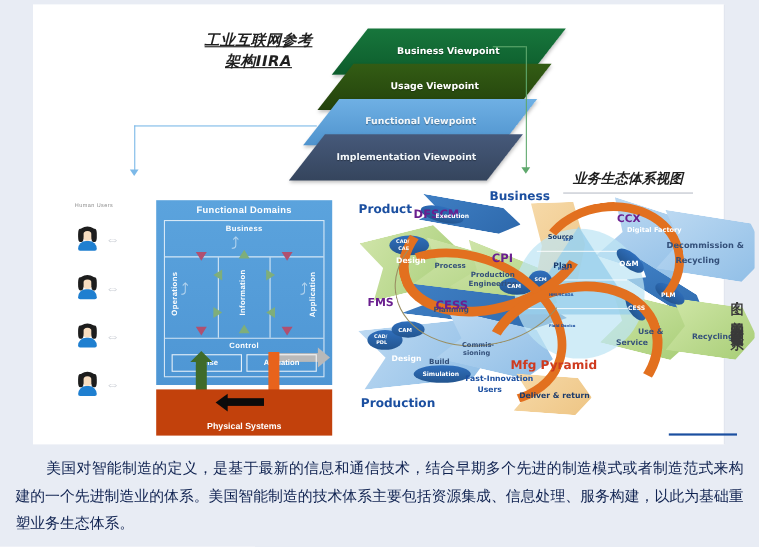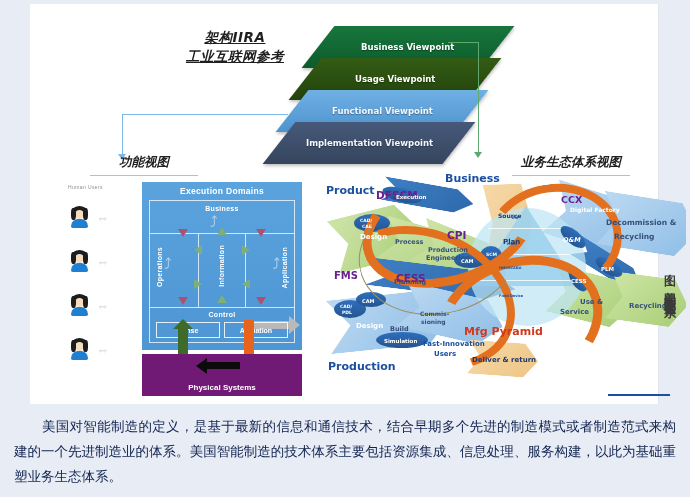--- a/index.html
+++ b/index.html
@@ -104,21 +104,21 @@
   .fd .lbl{position:absolute;color:#ffffff;font-size:7px;font-weight:700;letter-spacing:.3px;}
   .fd .vlbl{writing-mode:vertical-rl;transform:rotate(180deg);}
   .fd .col-div{position:absolute;top:0;bottom:0;width:1px;background:rgba(255,255,255,.75);}
   .fd .box{
     position:absolute;border:1px solid rgba(255,255,255,.85);
     display:flex;align-items:center;justify-content:center;
     color:#fff;font-size:7px;font-weight:700;
   }
   .fd .phys{
     position:absolute;left:76px;top:174px;width:160px;height:42px;
-    background:#701a75;display:flex;align-items:flex-end;justify-content:center;
+    background:#c2410c;display:flex;align-items:flex-end;justify-content:center;
   }
   .fd .phys span{color:#fff;font-size:8px;font-weight:700;margin-bottom:4px;}
   .arrow-up-green{
     position:absolute;left:112px;top:148px;width:10px;height:42px;background:#3f6b2a;
   }
   .arrow-up-green:before{
     content:"";position:absolute;left:-5px;top:-9px;border-left:10px solid transparent;
     border-right:10px solid transparent;border-bottom:10px solid #3f6b2a;
   }
   .arrow-dn-orange{
@@ -193,22 +193,22 @@
   }
 </style>
 </head>
 <body>
 
 <div class="page">
 
   <div class="figure">
 
     <div class="iira-title">
+      <div class="uline">工业互联网参考</div>
       <div class="uline">架构IIRA</div>
-      <div class="uline">工业互联网参考</div>
     </div>
 
     <div class="stack">
       <div class="layer l1">
         <span>Business Viewpoint</span>
       </div>
       <div class="layer l2">
         <span>Usage Viewpoint</span>
       </div>
       <div class="layer l3">
@@ -224,21 +224,20 @@
       <div class="v" style="left:92px;top:110px;height:42px;"></div>
       <div class="head" style="left:88px;top:150px;"></div>
     </div>
 
     <div class="conn" id="conn-bus">
       <div class="h" style="left:418px;top:38px;width:30px;"></div>
       <div class="v" style="left:448px;top:38px;height:112px;"></div>
       <div class="head" style="left:444px;top:148px;"></div>
     </div>
 
-    <div class="caption" id="cap-left">功能视图</div>
     <div class="caption" id="cap-right">业务生态体系视图</div>
 
     <div class="fd">
 
       <div class="humans">
         <div class="humans-label">Human Users</div>
 
         <div class="userrow" style="top:22px;">
           <div class="usericon">
             <div class="hair"></div>
@@ -275,21 +274,21 @@
               <div class="face"></div>
             <div class="hair2"></div>
               <div class="hair3"></div>
               <div class="body"></div>
           </div>
           <div class="dblarrow">⇔</div>
         </div>
       </div>
 
       <div class="domains">
-        <div class="domains-title">Execution Domains</div>
+        <div class="domains-title">Functional Domains</div>
         <div class="inner">
 
           <div class="band" style="top:0;height:32px;"></div>
           <div class="lbl" style="top:4px;left:50%;transform:translateX(-50%);">Business</div>
           <div class="curve" style="top:12px;left:60px;">⤴</div>
 
           <div class="band" style="top:32px;height:74px;"></div>
           <div class="col-div" style="left:33%;top:33px;height:73px;"></div>
           <div class="col-div" style="left:66%;top:33px;height:73px;"></div>
           <div class="lbl vlbl" style="top:46px;left:6px;">Operations</div>
@@ -402,21 +401,21 @@
           <div class="t" style="left: 105px; top: 170px; font-size: 7px; color: rgb(27, 79, 160);">Fast-Innovation</div>
           <div class="t" style="left: 116px; top: 180px; font-size: 7px; color: rgb(27, 79, 160);">Users</div>
           <div class="t" style="left: 146px; top: 155px; font-size: 11px; color: rgb(207, 58, 30);">Mfg Pyramid</div>
           <div class="t" style="left: 194px; top: 46px; font-size: 3.5px; color: rgb(27, 79, 160);">ERP</div>
           <div class="t" style="left: 189px; top: 72px; font-size: 3.5px; color: rgb(27, 79, 160);">MOM</div>
           <div class="t" style="left: 181px; top: 96px; font-size: 3.5px; color: rgb(27, 79, 160);">HMI/SCADA</div>
           <div class="t" style="left: 181px; top: 124px; font-size: 3.5px; color: rgb(27, 79, 160);">Field Device</div>
           <div class="t" style="left: 154px; top: 186px; font-size: 7px; color: rgb(27, 58, 107);">Deliver &amp; return</div>
           <div class="t" style="left: 243px; top: 24px; font-size: 9.5px; color: rgb(106, 31, 143);">CCX</div>
           <div class="t" style="left: 252px; top: 36px; font-size: 6px; color: rgb(255, 255, 255);">Digital Factory</div>
-          <div class="t" style="left: 245px; top: 66px; font-size: 6.5px; color: rgb(255, 255, 255); font-style: italic;">O&amp;M</div>
+          <div class="t" style="left: 245px; top: 66px; font-size: 6.5px; color: rgb(255, 255, 255);">O&amp;M</div>
           <div class="t" style="left: 288px; top: 48px; font-size: 7.5px; color: rgb(52, 80, 122);">Decommission &amp;</div>
           <div class="t" style="left: 296px; top: 62px; font-size: 7.5px; color: rgb(52, 80, 122);">Recycling</div>
           <div class="t" style="left: 283px; top: 96px; font-size: 5.5px; color: rgb(255, 255, 255);">PLM</div>
           <div class="t" style="left: 253px; top: 108px; font-size: 5.5px; color: rgb(255, 255, 255);">CESS</div>
           <div class="t" style="left: 262px; top: 128px; font-size: 7px; color: rgb(52, 80, 122);">Use &amp;</div>
           <div class="t" style="left: 242px; top: 138px; font-size: 7px; color: rgb(52, 80, 122);">Service</div>
           <div class="t" style="left: 311px; top: 132px; font-size: 7px; color: rgb(52, 80, 122);">Recycling</div>
         </div>
     </div>
 

